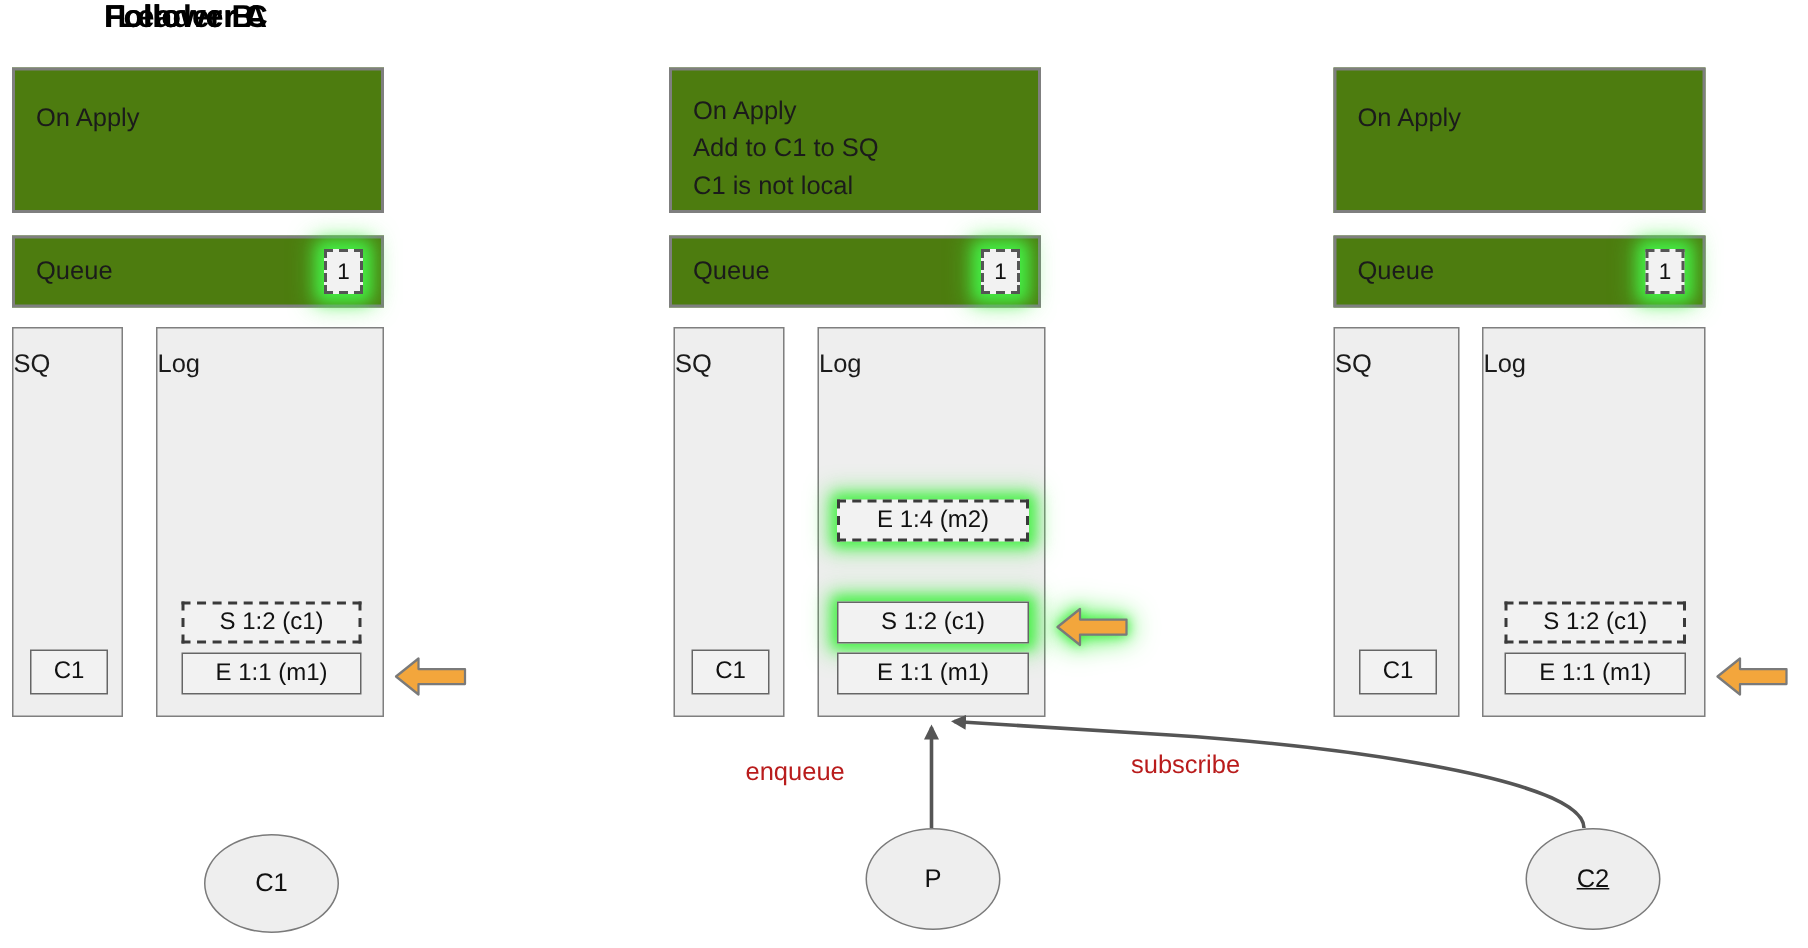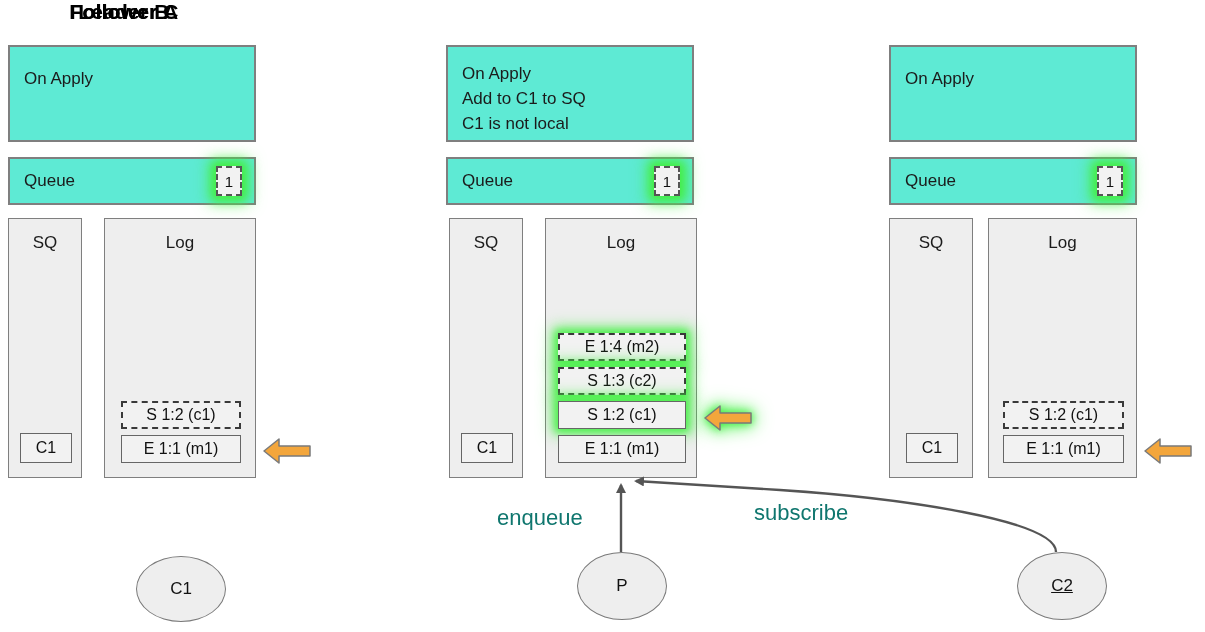--- a/index.html
+++ b/index.html
@@ -4,59 +4,59 @@
 <style>
   html,body{margin:0;padding:0;background:#ffffff;}
   body{width:1205px;height:632px;position:relative;overflow:hidden;
        font-family:"Liberation Sans","DejaVu Sans",sans-serif;color:#1b1b1b;}
 
   .node{position:absolute;}
 
   .title{font-size:21px;font-weight:bold;color:#000;text-align:center;
          letter-spacing:0.2px;}
 
-  .panel{position:absolute;background:#5eead4;border:2px solid #7f7f7f;
+  .panel{position:absolute;background:#4d7c0f;border:2px solid #7f7f7f;
          box-sizing:border-box;}
 
   .onapply{}
   .onapply .ln{position:absolute;left:14px;font-size:17px;white-space:nowrap;}
   .onapply .ln.italic{}
 
   .queue .qlabel{position:absolute;left:14px;top:50%;transform:translateY(-50%);
                  font-size:17px;}
 
   .qbadge{position:absolute;right:12px;top:50%;transform:translateY(-50%);
           width:26px;height:30px;background:#f2f2f2;border:2px dashed #555;
           box-sizing:border-box;display:flex;align-items:center;justify-content:center;
           font-size:15px;color:#111;}
   .glow{box-shadow:0 0 9px 4px #44ee44, 0 0 16px 7px rgba(70,240,70,.65);}
 
   .colpanel{position:absolute;background:#eeeeee;border:1.5px solid #7f7f7f;
             box-sizing:border-box;}
-  .colpanel .cap{position:absolute;top:14px;left:0;right:0;text-align:center;
+  .colpanel .cap{position:absolute;top:14px;left:0;right:0;
                  font-size:17px;color:#1b1b1b;}
 
   .chip{position:absolute;background:#f2f2f2;border:1.5px solid #666;
         box-sizing:border-box;display:flex;align-items:center;justify-content:center;
         font-size:16px;color:#111;white-space:nowrap;}
 
   .entry{position:absolute;background:#f2f2f2;border:1.5px solid #666;
          box-sizing:border-box;display:flex;align-items:center;justify-content:center;
          font-size:16px;color:#111;white-space:nowrap;}
   .entry.dashed{border-style:dashed;border-width:2px;border-color:#3a3a3a;}
   .entry.eglow{box-shadow:0 0 8px 3px #4ef04e, 0 0 15px 6px rgba(70,240,70,.6);}
 
   .arrowwrap{position:absolute;}
   .arrowwrap.aglow svg{filter:drop-shadow(0 0 4px #3ef03e) drop-shadow(0 0 9px #3ef03e);}
 
   .ell{position:absolute;background:#eeeeee;border:1.5px solid #7a7a7a;
        border-radius:50%;display:flex;align-items:center;justify-content:center;
        font-size:17px;color:#111;}
 
-  .edgelabel{position:absolute;font-size:22px;color:#0f766e;white-space:nowrap;}
+  .edgelabel{position:absolute;font-size:17px;color:#b91c1c;white-space:nowrap;}
 
   svg.edges{position:absolute;left:0;top:0;width:1205px;height:632px;
             pointer-events:none;overflow:visible;}
 </style>
 </head>
 <body>
 
 <div class="node">
 
   <div class="title" style="left:8px;top:2px;width:248px;">Follower A</div>
@@ -106,21 +106,20 @@
   </div>
 
   <div class="colpanel" style="left:449px;top:218px;width:74px;height:260px;">
     <div class="cap">SQ</div>
     <div class="chip" style="left:11px;bottom:14px;width:52px;height:30px;">C1</div>
   </div>
 
   <div class="colpanel" style="left:545px;top:218px;width:152px;height:260px;">
     <div class="cap">Log</div>
     <div class="entry dashed eglow" style="left:12px;width:128px;height:28px;bottom:116px;margin-top:44px;">E 1:4 (m2)</div>
-    <div class="entry dashed eglow" style="left:12px;width:128px;height:28px;bottom:82px;">S 1:3 (c2)</div>
     <div class="entry eglow" style="left:12px;width:128px;height:28px;bottom:48px;">S 1:2 (c1)</div>
     <div class="entry" style="left:12px;width:128px;height:28px;bottom:14px;">E 1:1 (m1)</div>
   </div>
 
   <div class="arrowwrap aglow" style="left:703px;top:404px;">
     <svg width="50" height="28" viewBox="0 0 50 28">
       <polygon points="2,14 17,2 17,9 48,9 48,19 17,19 17,26" fill="#f3a63c" stroke="#7a7a7a" stroke-width="1.5" stroke-linejoin="round"></polygon>
     </svg>
   </div>
 

